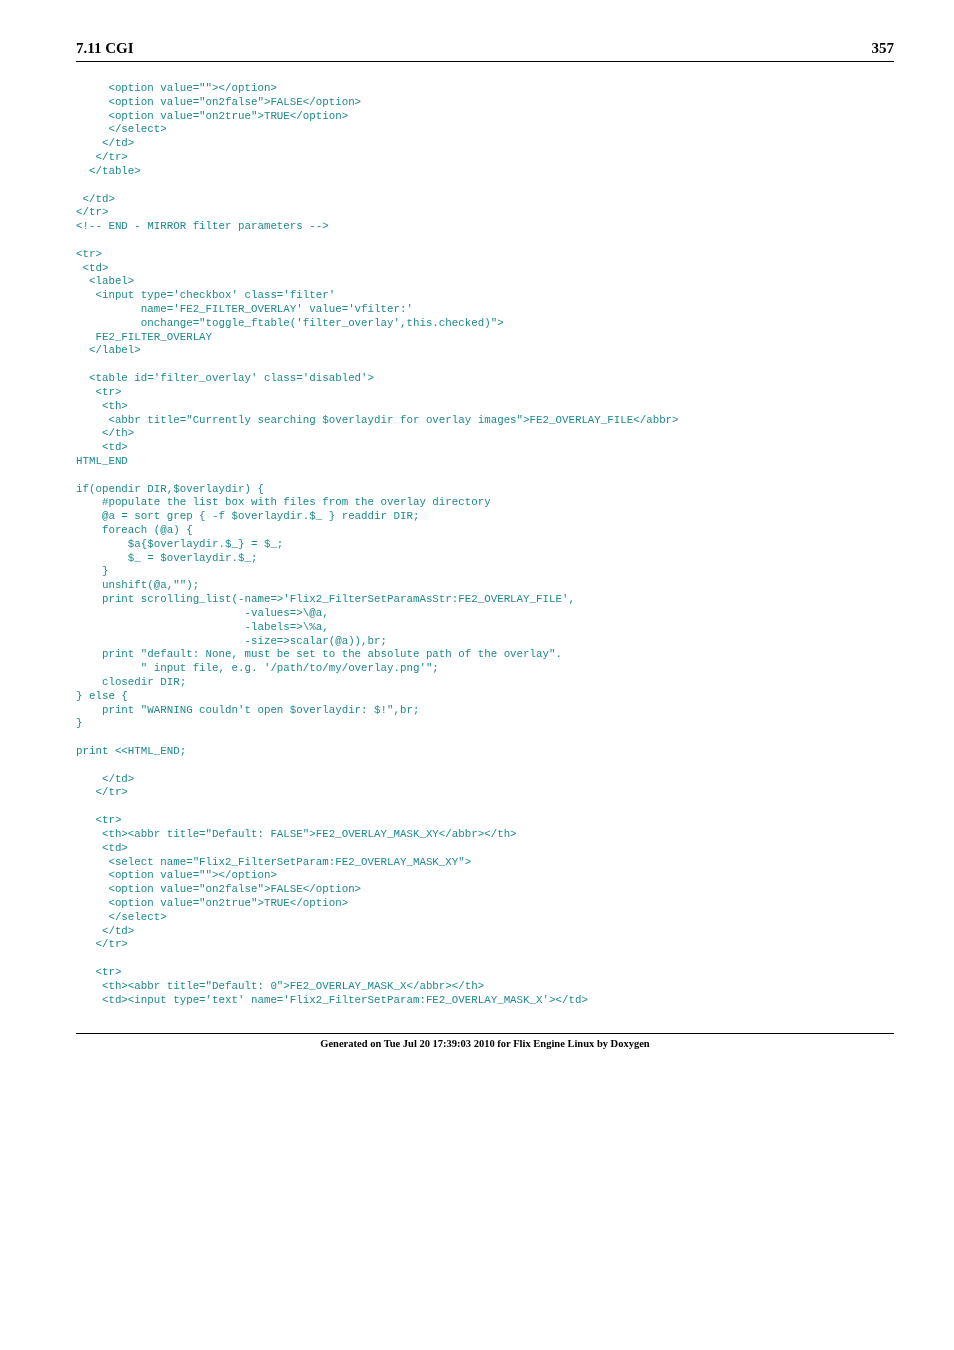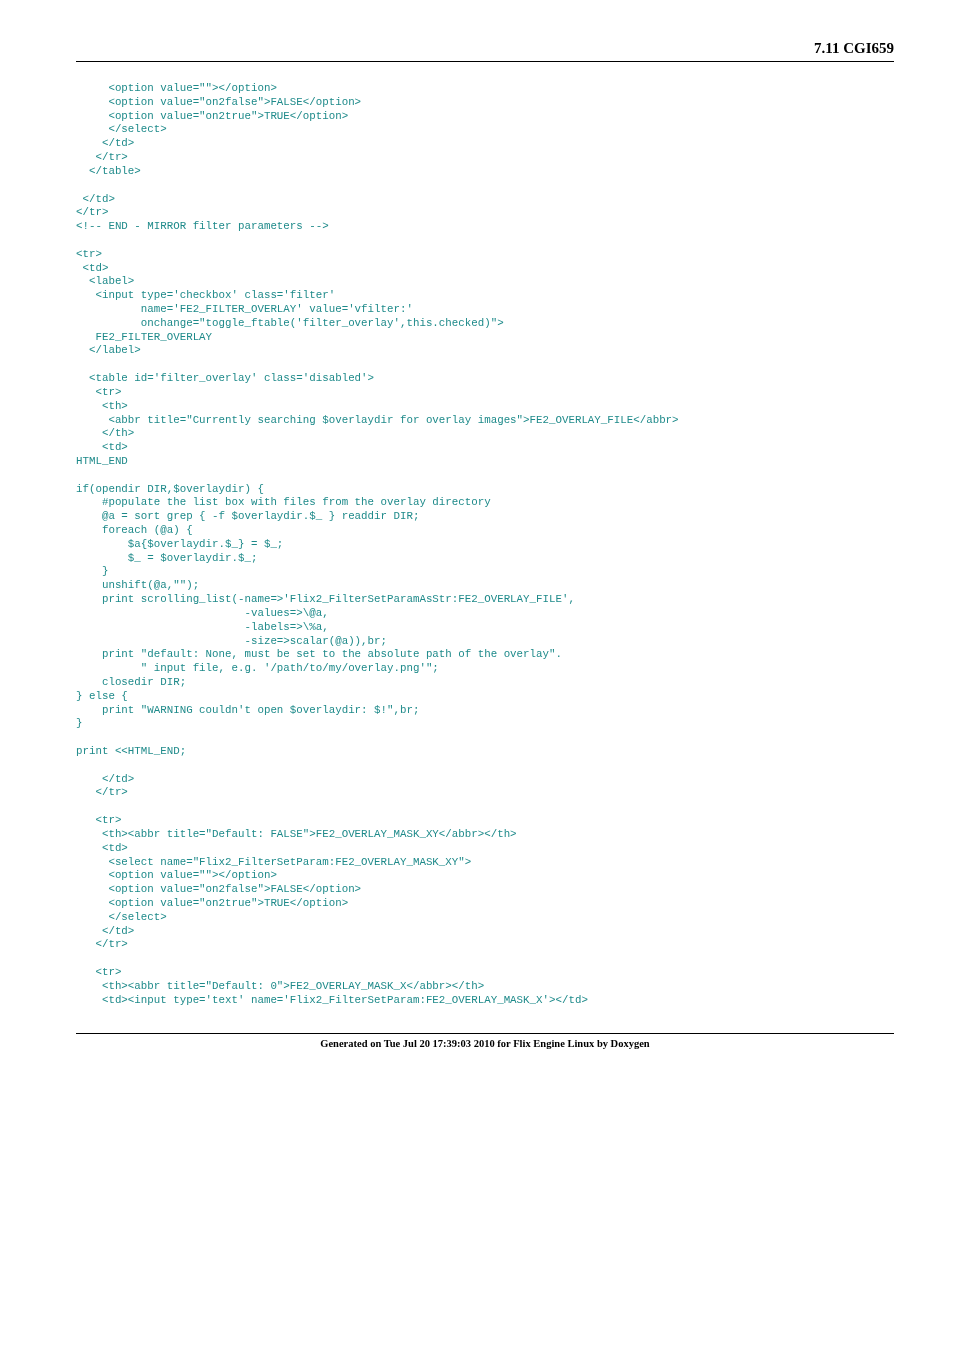--- a/index.html
+++ b/index.html
@@ -12,21 +12,21 @@
   .page {
     width: 954px;
     min-height: 1350px;
     margin: 0 auto;
     padding: 40px 60px 30px 76px;
     box-sizing: border-box;
     position: relative;
   }
   .header-row {
     display: flex;
-    justify-content: flex-end;
+    justify-content: space-between;
     align-items: baseline;
     font-weight: bold;
     font-size: 15px;
     margin-bottom: 4px;
   }
   .header-rule {
     border: none;
     border-top: 1.5px solid #000;
     margin: 2px 0 20px 0;
   }
@@ -51,21 +51,21 @@
     text-align: center;
   }
 </style>
 </head>
 <body>
 
 <div class="page">
 
   <div class="header-row">
     <span>7.11 CGI</span>
-    <span>659</span>
+    <span>357</span>
   </div>
   <hr class="header-rule">
 
   <pre class="code" id="code-block">     &lt;option value=""&gt;&lt;/option&gt;
      &lt;option value="on2false"&gt;FALSE&lt;/option&gt;
      &lt;option value="on2true"&gt;TRUE&lt;/option&gt;
      &lt;/select&gt;
     &lt;/td&gt;
    &lt;/tr&gt;
   &lt;/table&gt;

